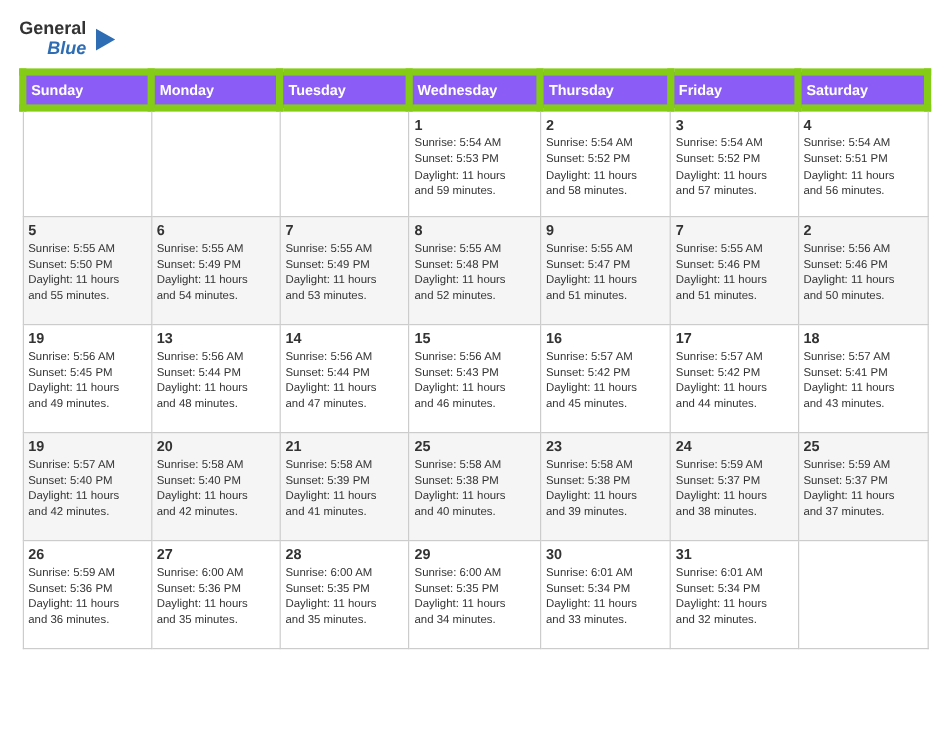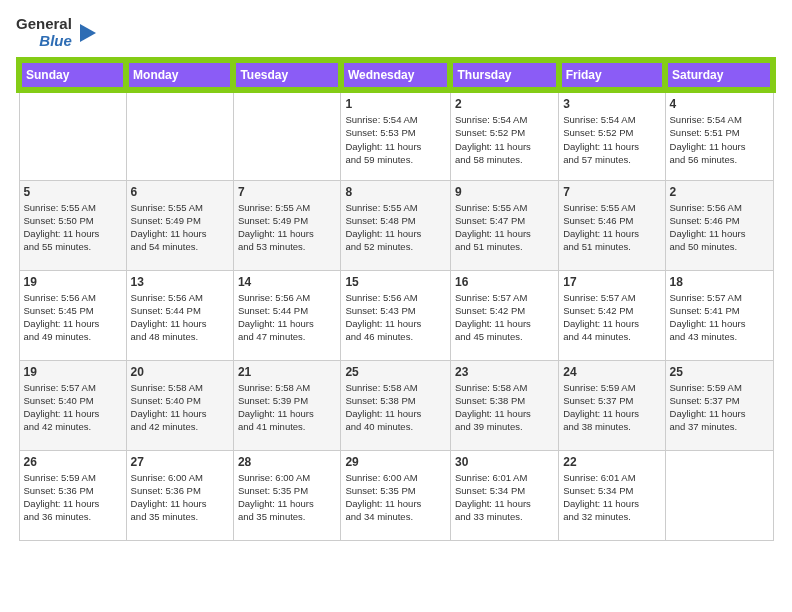--- a/index.html
+++ b/index.html
@@ -325,21 +325,21 @@
 and 34 minutes.</div>
         </td>
         <td>
           <span class="day-number">30</span>
           <div class="day-info" style="white-space: pre-line;">Sunrise: 6:01 AM
 Sunset: 5:34 PM
 Daylight: 11 hours
 and 33 minutes.</div>
         </td>
         <td>
-          <span class="day-number">22</span>
+          <span class="day-number">31</span>
           <div class="day-info" style="white-space: pre-line;">Sunrise: 6:01 AM
 Sunset: 5:34 PM
 Daylight: 11 hours
 and 32 minutes.</div>
         </td>
         <td class="empty-cell"></td>
       </tr>
     </tbody>
 </table>
 

